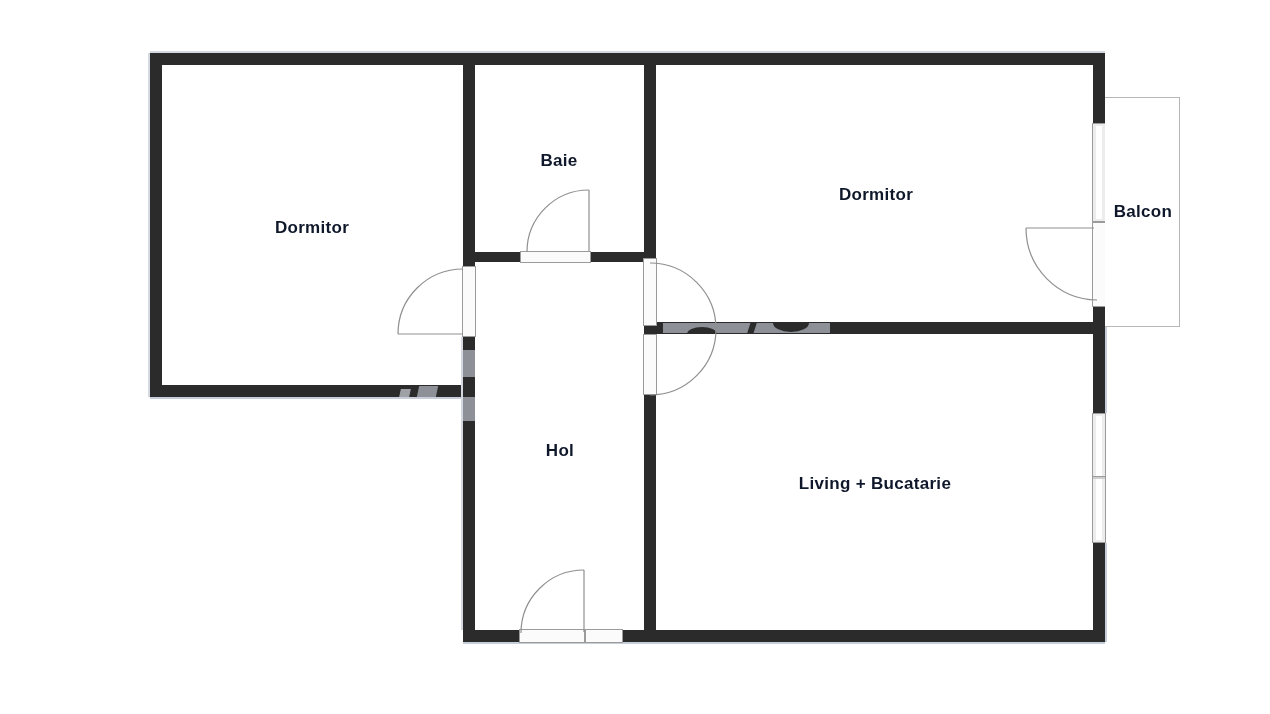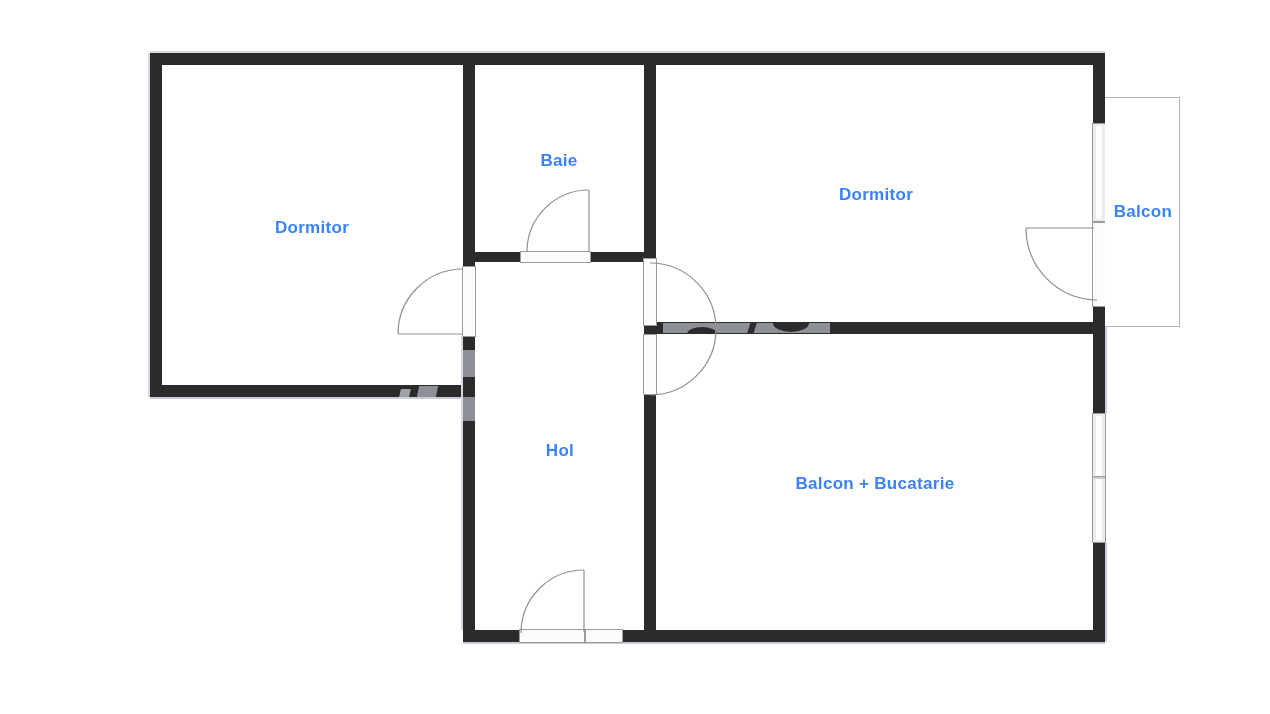--- a/index.html
+++ b/index.html
@@ -15,21 +15,21 @@
   .halo-lb{box-shadow:-2px 0 0 #d4d9e1, 0 2px 0 #c7ceda;}
   .opening{position:absolute;background:#fbfbfb;border:1px solid #9b9b9b;box-sizing:border-box;}
   .window{position:absolute;background:#ececec;border:1px solid #9b9b9b;box-sizing:border-box;}
   .window .pane{position:absolute;left:3px;right:3px;top:2px;bottom:2px;background:#ffffff;}
   .window .divider-h{position:absolute;left:0;right:0;height:3px;background:#cfcfcf;border-top:1px solid #9b9b9b;box-sizing:border-box;}
   .opening .divider-v{position:absolute;top:0;bottom:0;width:2px;background:#9b9b9b;}
   .balcony{position:absolute;border:1px solid #b6b6b6;border-left:none;background:#ffffff;box-sizing:border-box;}
   .swings{position:absolute;left:0;top:0;pointer-events:none;}
   .room-label{
     position:absolute;transform:translate(-50%,-50%);
-    font-size:17px;font-weight:700;letter-spacing:.3px;color:#3b82f6;white-space:nowrap;
+    font-size:17px;font-weight:700;letter-spacing:.3px;color:#0f172a;white-space:nowrap;
   }
   .wm{position:absolute;background:#8d9096;}
   .wm-band{overflow:hidden;}
   .wm-dark{position:absolute;background:#2b2b2b;}
   .r50{border-radius:50%;}
 </style>
 </head>
 <body>
 
 <div class="canvas">
@@ -90,15 +90,15 @@
       <path d="M584 570 L584 632"></path>
       <path d="M584 570 A63 63 0 0 0 521 633"></path>
     </g>
   </svg>
 
   <div class="room-label" style="left:312px;top:228px;">Dormitor</div>
   <div class="room-label" style="left:559px;top:161px;">Baie</div>
   <div class="room-label" style="left:876px;top:195px;">Dormitor</div>
   <div class="room-label" style="left:1143px;top:212px;">Balcon</div>
   <div class="room-label" style="left:560px;top:451px;">Hol</div>
-  <div class="room-label" style="left:875px;top:484px;">Balcon + Bucatarie</div>
+  <div class="room-label" style="left:875px;top:484px;">Living + Bucatarie</div>
 
 </div>
 
 </body></html>

